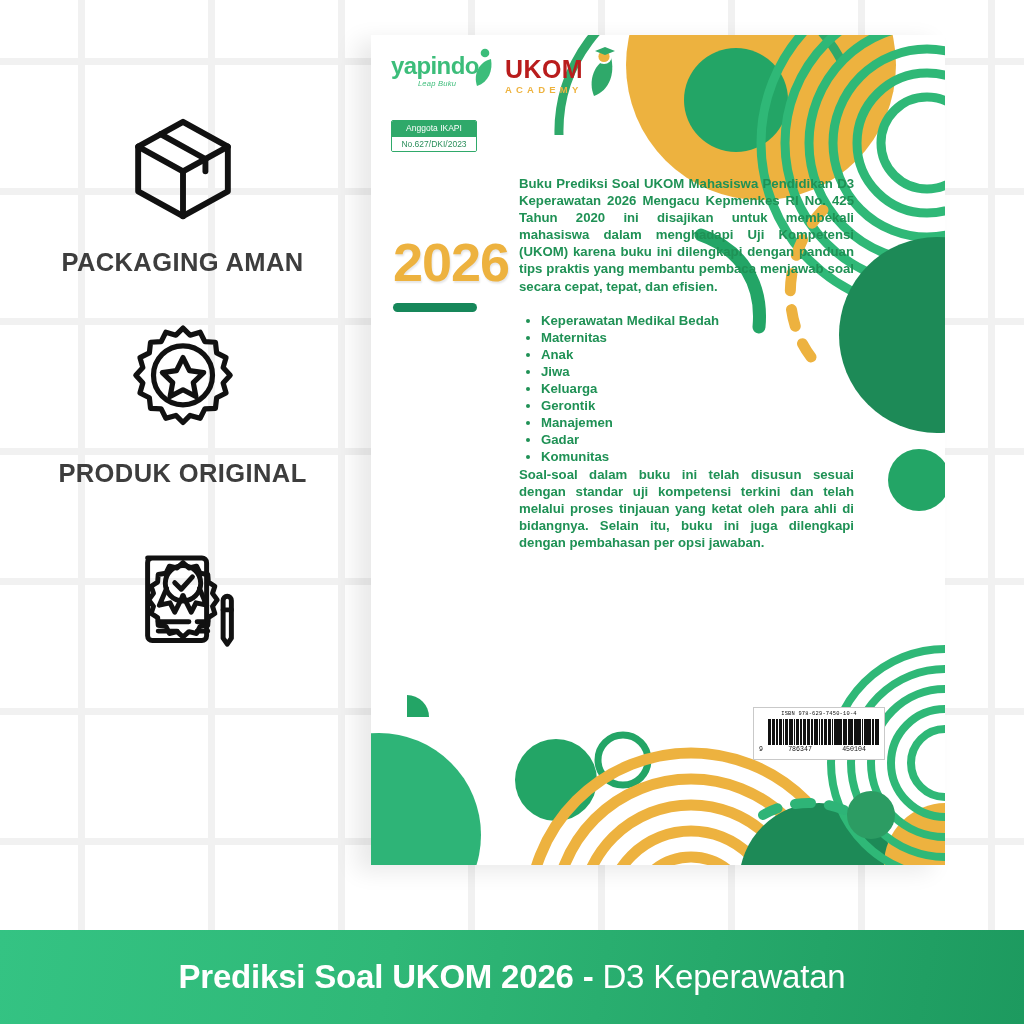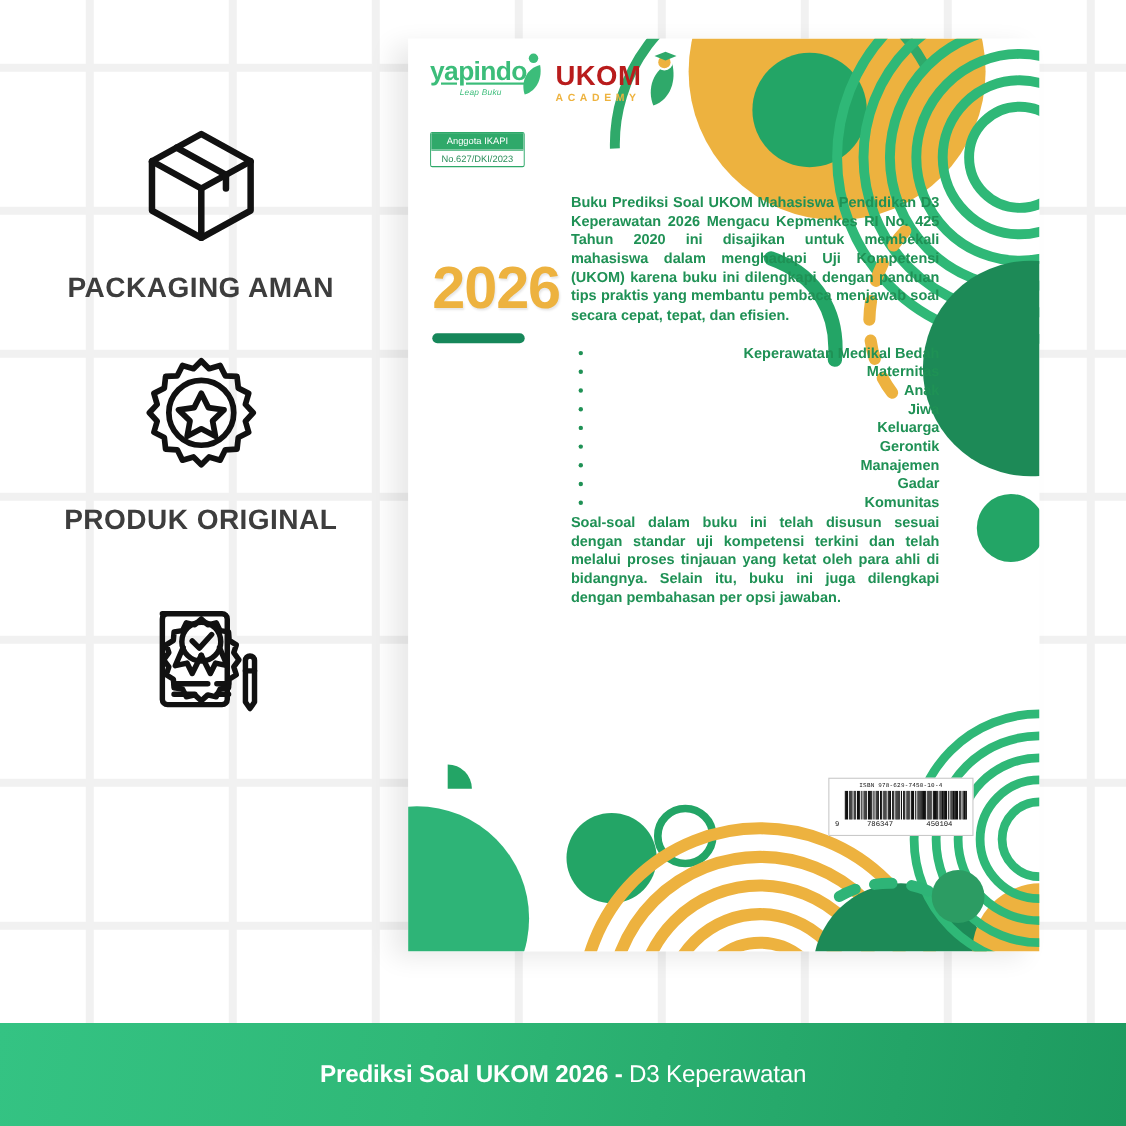--- a/index.html
+++ b/index.html
@@ -49,21 +49,21 @@
   #book-deco{ position:absolute; left:0; top:0; width:574px; height:830px; }
 
   
   #logo-row{
     position:absolute; left:20px; top:19px;
     display:flex; align-items:flex-start; gap:22px;
   }
   .yapindo-wrap{ position:relative; width:92px; }
   .yapindo-word{
     font-size:24px; font-weight:bold; color:#3cbd7a;
-    letter-spacing:-.6px; line-height:1;text-decoration:underline;
+    letter-spacing:-.6px; line-height:1;
   }
   .yapindo-tag{
     font-size:7.6px; color:#3cbd7a; letter-spacing:.2px;
     text-align:center; margin-top:1px; font-style:italic;
   }
   .yapindo-mark{ position:absolute; right:-14px; top:-6px; width:26px; height:40px; }
 
   .ukom-wrap{ position:relative; width:110px; padding-top:3px; }
   .ukom-word{
     font-size:25px; font-weight:bold; color:#b91c1c;
@@ -101,21 +101,21 @@
     background:#16875a; border-radius:5px;
   }
 
   
   #copy{
     position:absolute; left:148px; top:140px; width:335px;
     color:#1f9155; font-size:13.2px; font-weight:bold; line-height:17.1px;
   }
   #copy p{ text-align:justify; }
   #copy p + p{ margin-top:17px; }
-  #copy ul{ margin:17px 0 0 22px;text-align:right; }
+  #copy ul{ margin:17px 0 0 22px; }
   #copy li{ line-height:17.1px; }
 
   
   #barcode{
     position:absolute; left:382px; top:672px;
     width:132px; height:53px; background:#ffffff;
     border:1px solid #c9c9c9; padding:3px 5px 2px;
   }
   #isbn-text{
     font-family:"Liberation Mono", monospace;
@@ -132,21 +132,21 @@
   #barnums span:nth-child(2){ width:58px; text-align:center; }
   #barnums span:nth-child(3){ width:50px; text-align:center; }
 
   
   #banner{
     position:absolute; left:0; top:930px; width:1024px; height:94px;
     background:linear-gradient(100deg,#34c383 0%,#2fb877 38%,#1d9a5f 100%);
     display:flex; align-items:center; justify-content:center;
   }
   #banner-text{
-    color:#ffffff; font-size:22px; letter-spacing:-.2px; white-space:nowrap;
+    color:#ffffff; font-size:33px; letter-spacing:-.2px; white-space:nowrap;
   }
   #banner-text b{ font-weight:bold; }
   #banner-text span{ font-weight:normal; }
 </style>
 </head>
 <body>
 
 <div id="grid-bg"></div>
 
 <div id="features">

